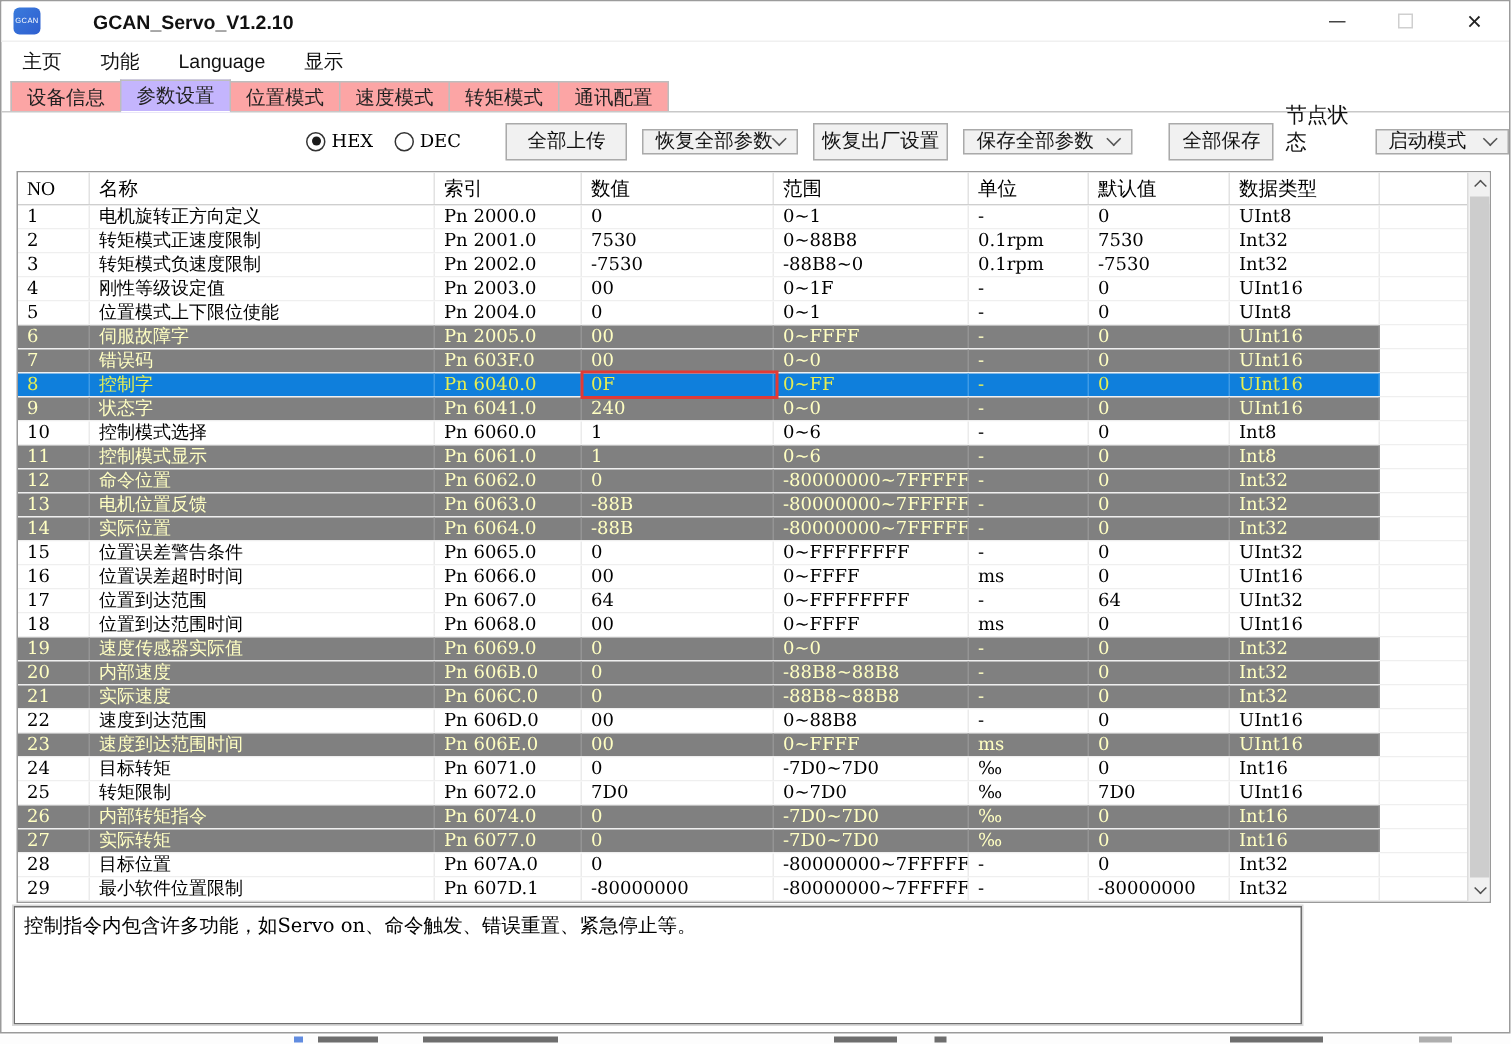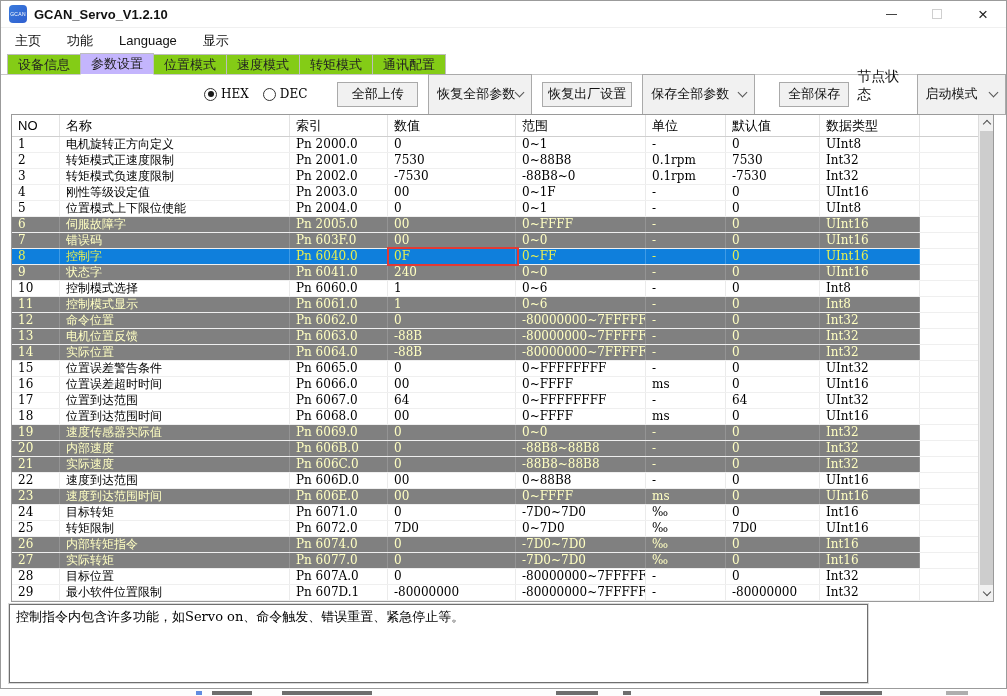--- a/index.html
+++ b/index.html
@@ -1,59 +1,59 @@
 <!DOCTYPE html>
 <html><head>
 <meta charset="utf-8">
 <style>
   * { margin:0; padding:0; box-sizing:border-box; }
   html,body { width:1007px; height:696px; background:#fff; font-family:"Liberation Sans", sans-serif; overflow:hidden; }
   .window { position:absolute; top:0; left:0; width:1007px; height:689px; background:#fff; border:1px solid #9b9b9b; }
 
   
-  .titlebar { position:absolute; top:0; left:0; right:0; height:27px; background:#fff; display:flex; align-items:center; border-bottom:1px solid #f0f0f0;}
+  .titlebar { position:absolute; top:0; left:0; right:0; height:27px; background:#fff; display:flex; align-items:center; border-bottom:1px solid #f0f0f0;gap:28px;}
   .app-icon { width:18px; height:18px; margin-left:8px; border-radius:4px; background:linear-gradient(135deg,#3a7bdc,#2f5fd0); color:#fff; font-size:5px; display:flex; align-items:center; justify-content:center; letter-spacing:.3px; }
   .app-title { margin-left:7px; font-size:13px; font-weight:700; color:#111; }
   .win-controls { margin-left:auto; display:flex; height:100%; }
   .win-btn { width:46px; height:100%; display:flex; align-items:center; justify-content:center; }
   .min-glyph { width:11px; height:0; border-top:1.5px solid #444; }
   .max-glyph { width:10px; height:10px; border:1px solid #cfcfcf; }
   .close-glyph { font-size:17px; color:#222; line-height:1; font-weight:400; }
 
   
   .menubar { position:absolute; top:28px; left:0; right:0; height:23px; display:flex; align-items:center; padding-left:14px; gap:26px; }
   .menu-item { font-size:13px; color:#111; cursor:default; }
 
   
   .tabbar { position:absolute; top:52px; left:0; right:0; height:22px; display:flex; align-items:flex-end; padding-left:6px; border-bottom:1px solid #c8c8c8; }
-  .tab { height:20px; padding:0 10px; font-size:13px; display:flex; align-items:center; background:#84cc16; border:1px solid #bdbdbd; border-bottom:none; margin-right:-1px; color:#222; }
+  .tab { height:20px; padding:0 10px; font-size:13px; display:flex; align-items:center; background:#fca5a5; border:1px solid #bdbdbd; border-bottom:none; margin-right:-1px; color:#222; }
   .tab.active { height:22px; background:#c4b5fd; position:relative; z-index:2; border-bottom:1px solid #fff; margin-bottom:-1px; }
 
   
   .toolbar { position:absolute; top:80px; left:0; right:0; height:26px; display:flex; align-items:center; }
   .radio-group { margin-left:203px; display:flex; align-items:center; gap:14px; }
   .radio { display:flex; align-items:center; gap:4px; font-size:12px; font-family:"DejaVu Serif", serif; }
   .radio-circle { width:13px; height:13px; border:1px solid #333; border-radius:50%; display:flex; align-items:center; justify-content:center; background:#fff; }
   .radio-circle.checked::after { content:""; width:6px; height:6px; border-radius:50%; background:#1a1a1a; }
   .tbtn { height:25px; border:1px solid #aaaaaa; background:#f1f1f1; font-size:13px; color:#111; display:flex; align-items:center; justify-content:center; }
-  .tsel { height:41px; border:1px solid #aaaaaa; background:#f1f1f1; font-size:13px; color:#111; display:flex; align-items:center; padding:0 8px; justify-content:space-between; }
+  .tsel { height:17px; border:1px solid #aaaaaa; background:#f1f1f1; font-size:13px; color:#111; display:flex; align-items:center; padding:0 8px; justify-content:space-between; }
   .chev { width:7px; height:7px; border-right:1.5px solid #555; border-bottom:1.5px solid #555; transform:rotate(45deg); margin-top:-3px; }
   .node-label { font-size:14px; color:#111; margin:0 8px 16px 8px; }
   #btn-upload { width:88px; margin-left:30px; }
   #sel-restore { width:112px; margin-left:10px; }
   #btn-factory { width:98px; margin-left:10px; }
   #sel-saveall { width:122px; margin-left:10px; }
   #btn-save { width:76px; margin-left:24px; }
   #sel-startmode { width:96px; }
 
   
   .table-wrap { position:absolute; top:113px; left:10px; width:983px; height:488px; border:1px solid #9a9a9a; background:#fff; }
   .tgrid { display:grid; grid-template-columns:48px 230px 98px 128px 130px 80px 94px 100px 1fr; }
   .thead { height:22px; border-bottom:1px solid #cfcfcf; }
-  .thead .tcell { font-size:13px; color:#000; display:flex; align-items:center; padding-left:6px; border-right:1px solid #e2e2e2; background:#fff; font-family:Liberation Sans, sans-serif;}
+  .thead .tcell { font-size:13px; color:#000; display:flex; align-items:center; padding-left:6px; border-right:1px solid #e2e2e2; background:#fff; font-family:Liberation Serif, serif;}
   .tbody { position:absolute; top:22px; left:0; right:15px; bottom:0; overflow:hidden; }
   .trow { height:16px; border-bottom:1px solid #efefef; cursor:default; }
   .tcell { font-size:12px; line-height:15px; padding-left:6px; white-space:nowrap; overflow:hidden; font-family:"DejaVu Serif", serif; border-right:1px solid #ebebeb; }
   .trow.white .tcell { background:#fff; color:#000; }
   .trow.gray .tcell { background:#808080; color:#ffffc2; border-right:1px solid #949494; }
   .trow.selected .tcell { background:#0f7fdc; color:#e6ee52; border-right:1px solid #3f9be6; }
   .trow .tcell:last-child { background:#fff !important; border-right:none; }
   .hl-rect { position:absolute; left:375px; top:132px; width:132px; height:19px; border:2px solid #e23a35; pointer-events:none; z-index:5; }
 
   

